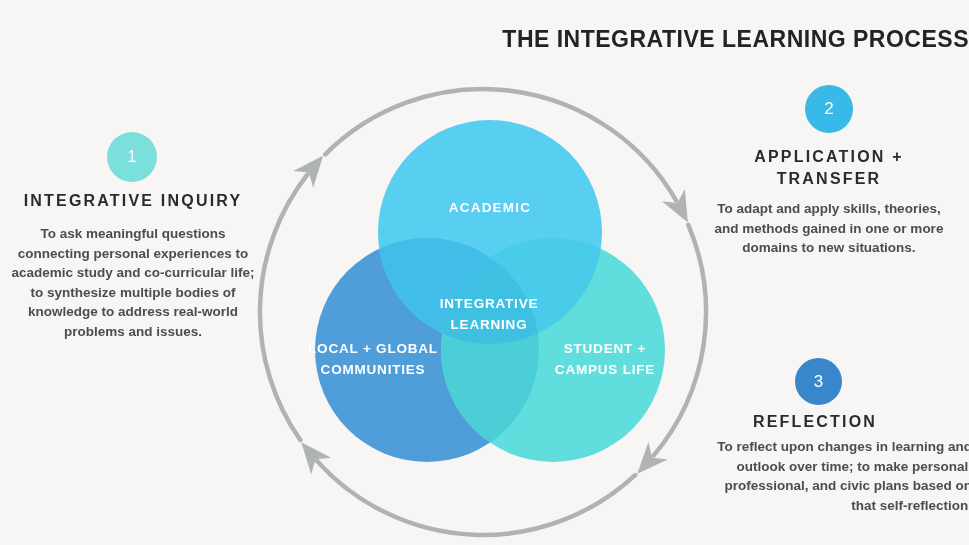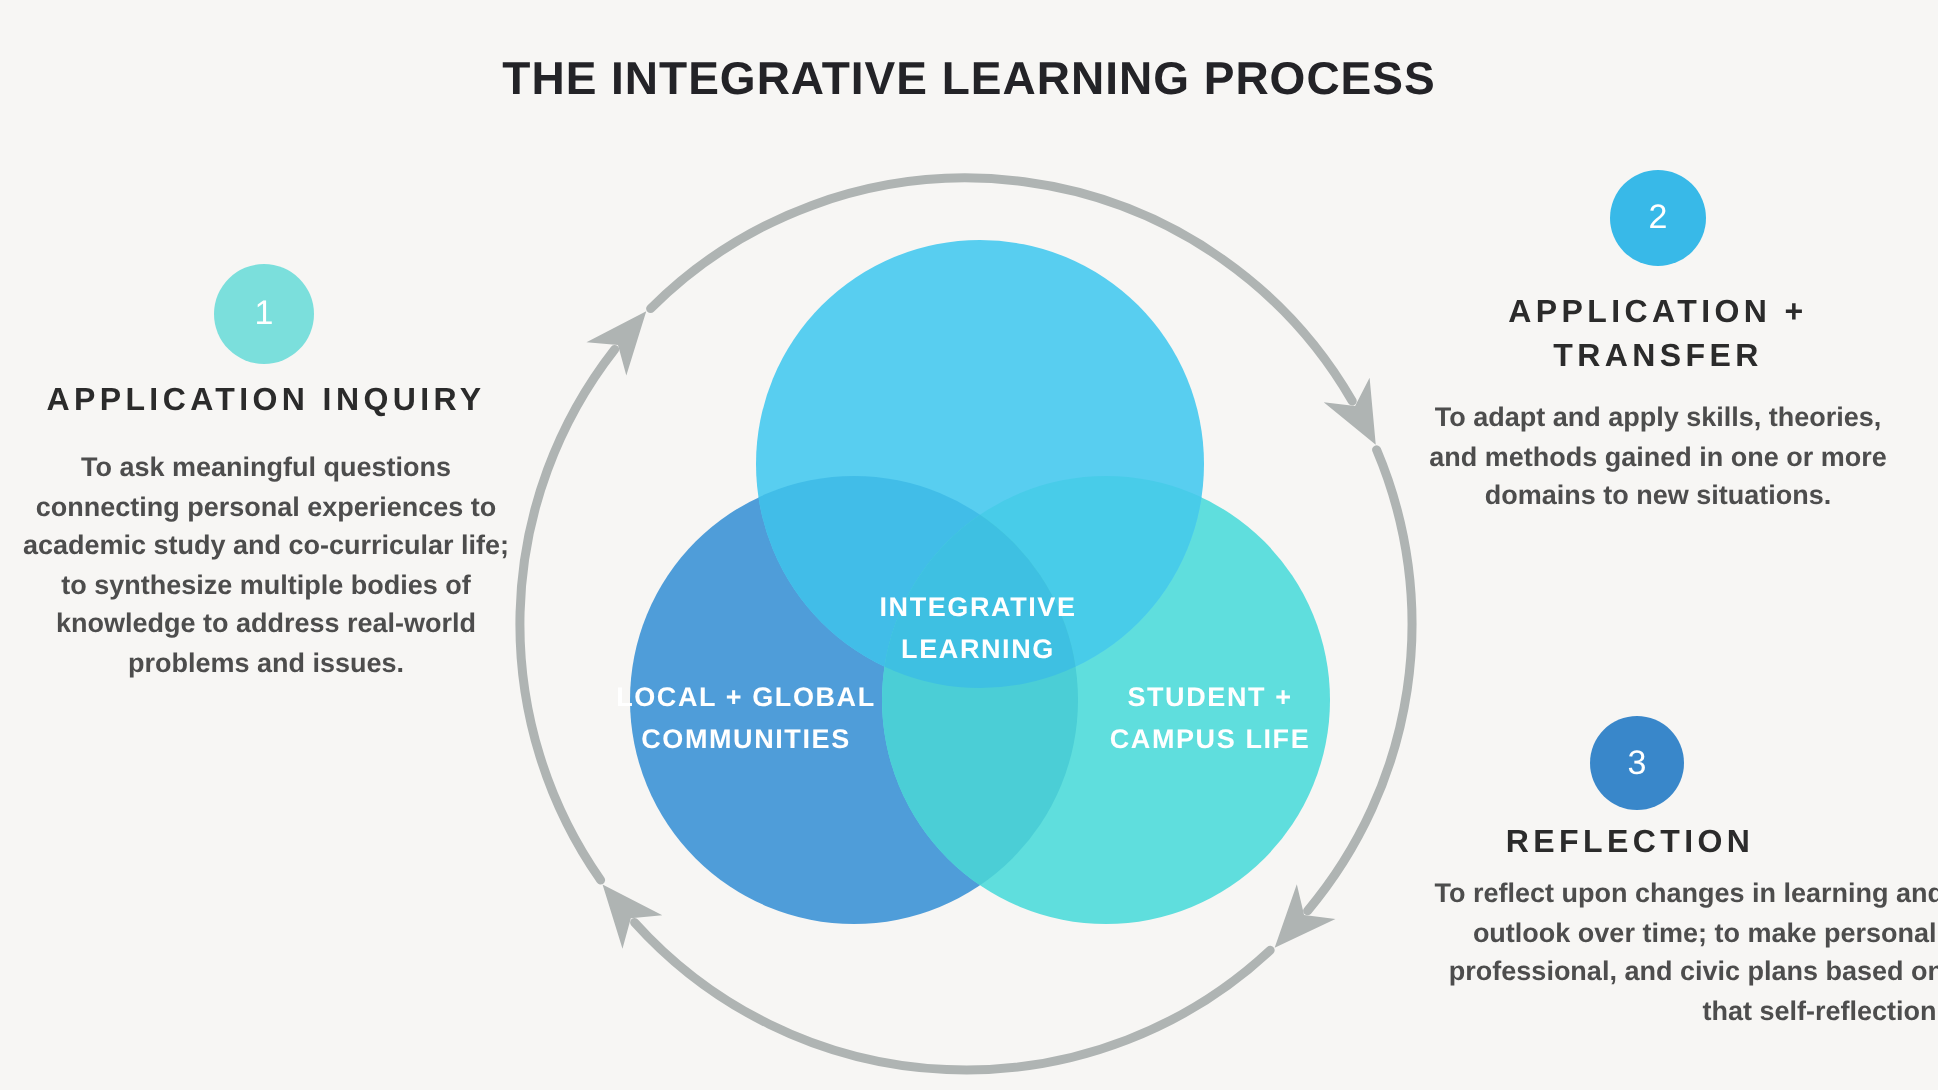--- a/index.html
+++ b/index.html
@@ -8,21 +8,21 @@
     background:#e9e9e9;
   }
   .canvas{
     position:relative;
     width:969px;height:545px;
     background:#F7F6F4;
     overflow:hidden;
   }
   .page-title{
     position:absolute;top:26px;left:0;width:969px;
-    text-align:center;
+    text-align:right;
     font-size:23px;font-weight:bold;letter-spacing:0.5px;
     color:#232327;
   }
   .diagram-svg{position:absolute;top:0;left:0;}
   .badge{
     position:absolute;border-radius:50%;
     display:flex;align-items:center;justify-content:center;
     color:#ffffff;font-size:17px;
   }
   .step-heading{
@@ -82,28 +82,29 @@
     <g clip-path="url(#clipLeft)">
       <circle cx="553" cy="350" r="112" fill="#4BCED6"></circle>
     </g>
     <g clip-path="url(#clipTop)">
       <g clip-path="url(#clipLeft)">
         <circle cx="553" cy="350" r="112" fill="#3EC0E2"></circle>
       </g>
     </g>
   </svg>
 
+  <div class="venn-label" style="left:400px;top:197px;width:180px;letter-spacing:1.2px;">ACADEMIC</div>
   <div class="venn-label" style="left:300px;top:338px;width:146px;">LOCAL + GLOBAL COMMUNITIES</div>
   <div class="venn-label" style="left:428px;top:293px;width:122px;">INTEGRATIVE LEARNING</div>
   <div class="venn-label" style="left:544px;top:338px;width:122px;">STUDENT + CAMPUS LIFE</div>
 
   <div class="badge" style="left: 107px; top: 132px; width: 50px; height: 50px; background-color: rgb(123, 223, 220);">
     <span>1</span>
   </div>
-  <div class="step-heading" style="left:4px;top:190px;width:258px;">APPLICATION INQUIRY</div>
+  <div class="step-heading" style="left:4px;top:190px;width:258px;">INTEGRATIVE INQUIRY</div>
   <div class="step-body" style="left:10px;top:224px;width:246px;">To ask meaningful questions connecting personal experiences to academic study and co-curricular life; to synthesize multiple bodies of knowledge to address real-world problems and issues.</div>
 
   <div class="badge" style="left: 805px; top: 85px; width: 48px; height: 48px; background-color: rgb(56, 185, 232);">
     <span>2</span>
   </div>
   <div class="step-heading" style="left:719px;top:146px;width:220px;">APPLICATION + TRANSFER</div>
   <div class="step-body" style="left:706px;top:199px;width:246px;">To adapt and apply skills, theories, and methods gained in one or more domains to new situations.</div>
 
   <div class="badge" style="left: 795px; top: 358px; width: 47px; height: 47px; background-color: rgb(57, 135, 202);">
     <span>3</span>

